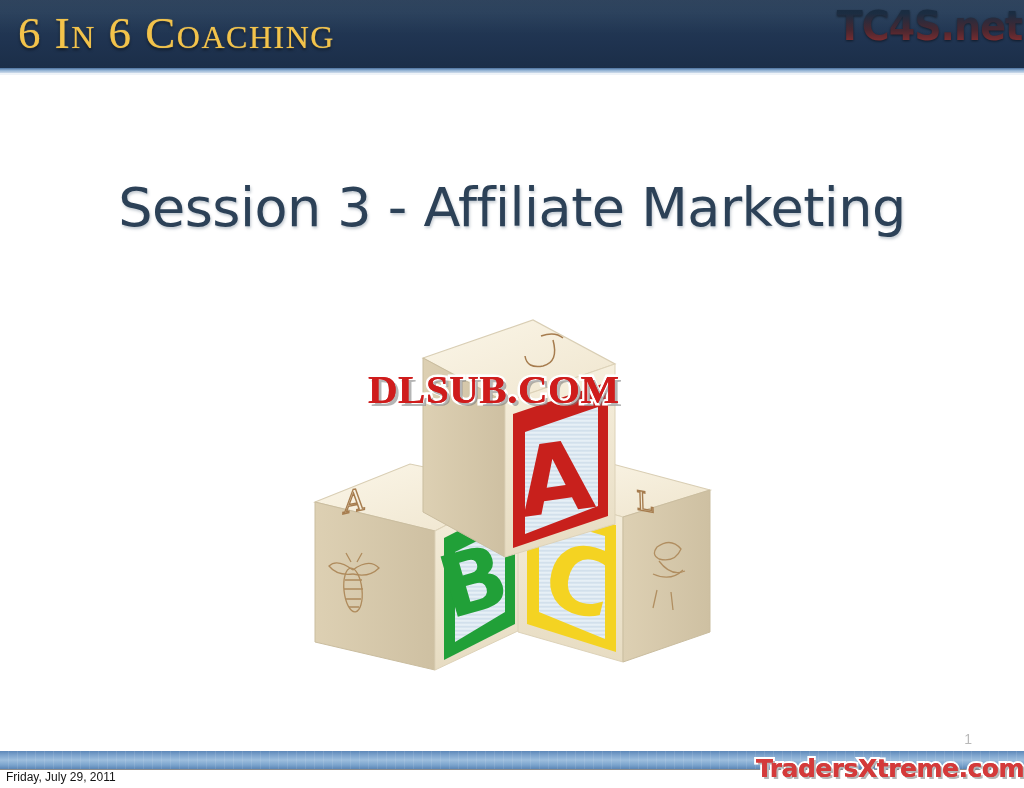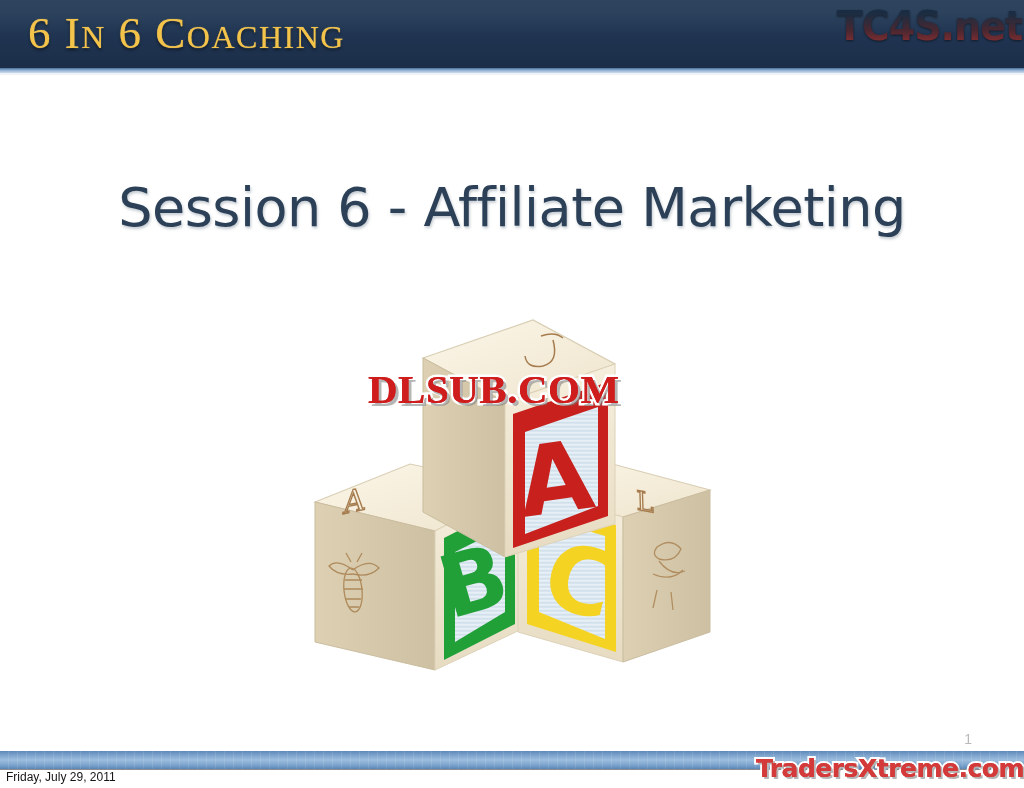--- a/index.html
+++ b/index.html
@@ -67,21 +67,20 @@
     top: 4px;
     font-family: "Liberation Serif", "DejaVu Serif", serif;
     font-size: 45px;
     line-height: 58px;
     font-weight: 400;
     font-variant: small-caps;
     letter-spacing: 1.5px;
     color: #f3c34a;
     text-shadow: 0 2px 3px rgba(0,0,0,0.55), 0 0 1px rgba(255,224,140,0.8);
     white-space: nowrap;
-    margin-left: 10px;
   }
 
   #site-logo {
     position: absolute;
     right: 2px;
     top: -2px;
     font-family: "DejaVu Sans", sans-serif;
     font-size: 40px;
     line-height: 56px;
     font-weight: bold;
@@ -242,21 +241,21 @@
 <div id="slide">
 
   <div id="header-bar">
     <div id="header-sheen"></div>
     <div id="brand-title">6 In 6 Coaching</div>
     <div id="site-logo">TC4S.net</div>
   </div>
   <div id="header-underline"></div>
   <div id="header-underline2"></div>
 
-  <div id="slide-title">Session 6 - Affiliate Marketing</div>
+  <div id="slide-title">Session 3 - Affiliate Marketing</div>
 
   <div id="blocks-figure">
     <svg width="415" height="395" viewBox="0 0 415 395">
       <defs>
         <linearGradient id="woodFront" x1="0" y1="0" x2="0" y2="1">
           <stop offset="0%" stop-color="#f6efdd"></stop>
           <stop offset="100%" stop-color="#e7dcc2"></stop>
         </linearGradient>
         <linearGradient id="woodTop" x1="0" y1="0" x2="1" y2="1">
           <stop offset="0%" stop-color="#fbf6e8"></stop>

